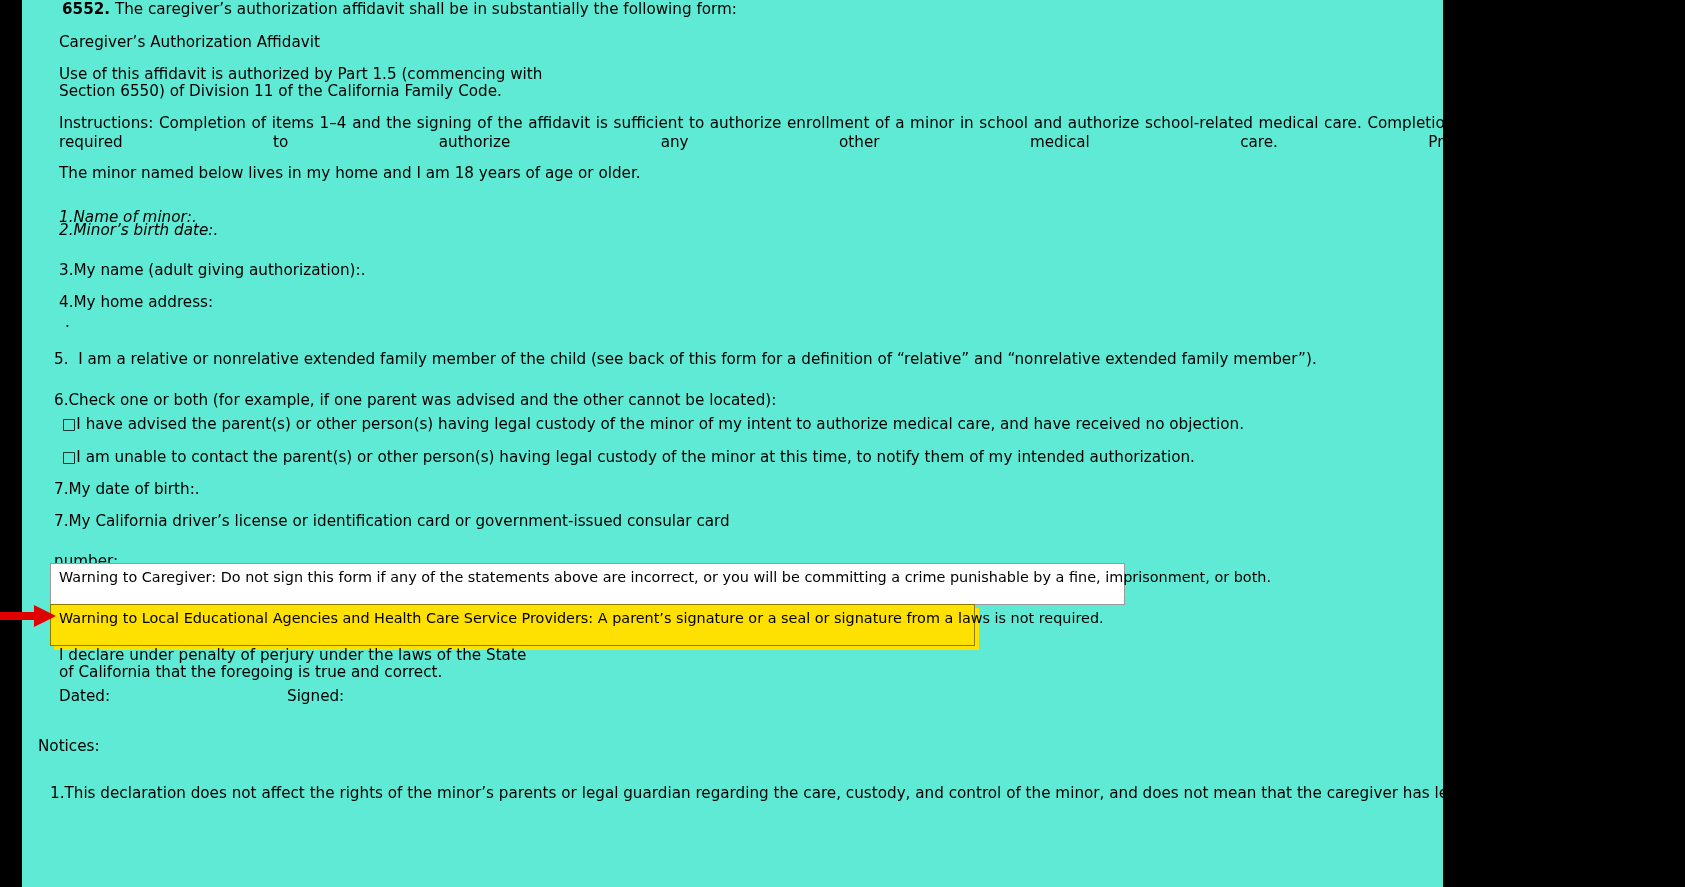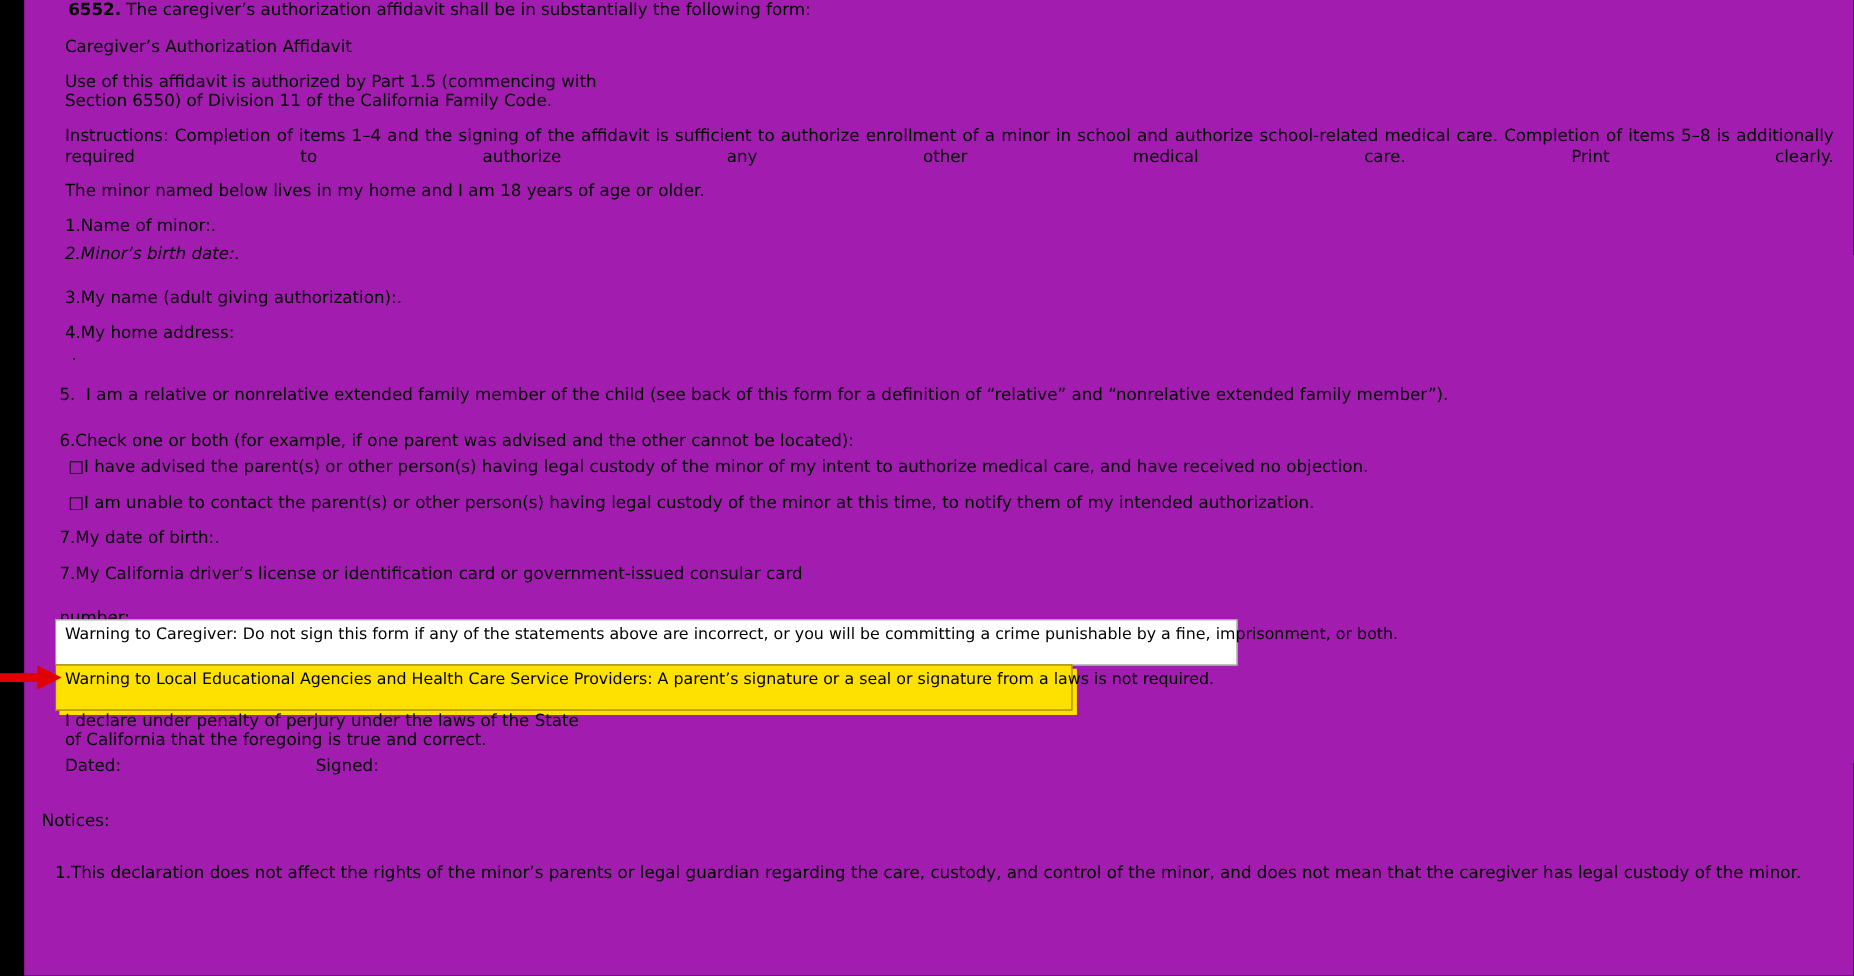--- a/index.html
+++ b/index.html
@@ -16,23 +16,23 @@
   #page {
     position: relative;
     width: 1685px;
     height: 887px;
     background: #000000;
   }
   .sheet {
     position: absolute;
     left: 22px;
     top: 0;
-    width: 1663px;
+    width: 1421px;
     height: 887px;
-    background: #a21caf;
+    background: #5eead4;
   }
   .content {
     position: absolute;
     left: 0;
     top: 0;
     width: 1663px;
     padding: 0;
   }
   .ln {
     position: absolute;
@@ -90,21 +90,21 @@
 
       <div class="ln" style="left:37px; top:33px;">Caregiver’s Authorization Affidavit</div>
 
       <div class="ln" style="left:37px; top:65px;">Use of this affidavit is authorized by Part 1.5 (commencing with</div>
       <div class="ln" style="left:37px; top:82px;">Section 6550) of Division 11 of the California Family Code.</div>
 
       <div class="just" style="left:37px; top:114px; width:1608px;">Instructions: Completion of items 1–4 and the signing of the affidavit is sufficient to authorize enrollment of a minor in school and authorize school-related medical care. Completion of items 5–8 is additionally required to authorize any other medical care. Print clearly.</div>
 
       <div class="ln" style="left:37px; top:164px;">The minor named below lives in my home and I am 18 years of age or older.</div>
 
-      <div class="ln" style="left:37px; top:196px;">1.Name of minor:.</div>
+      <div class="ln" style="left:37px; top:208px;font-style:italic;">1.Name of minor:.</div>
       <div class="ln" style="left:37px; top:221px;font-style:italic;">2.Minor’s birth date:.</div>
       <div class="ln" style="left:37px; top:261px;">3.My name (adult giving authorization):.</div>
       <div class="ln" style="left:37px; top:293px;">4.My home address:</div>
       <div class="ln" style="left:43px; top:313px;">.</div>
 
       <div class="ln" style="left:32px; top:350px;">5.  I am a relative or nonrelative extended family member of the child (see back of this form for a definition of “relative” and “nonrelative extended family member”).</div>
 
       <div class="ln" style="left:32px; top:391px;">6.Check one or both (for example, if one parent was advised and the other cannot be located):</div>
 
       <div class="ln" style="left:40px; top:415px;"><span class="chk">□</span><span>I have advised the parent(s) or other person(s) having legal custody of the minor of my intent to authorize medical care, and have received no objection.</span></div>

